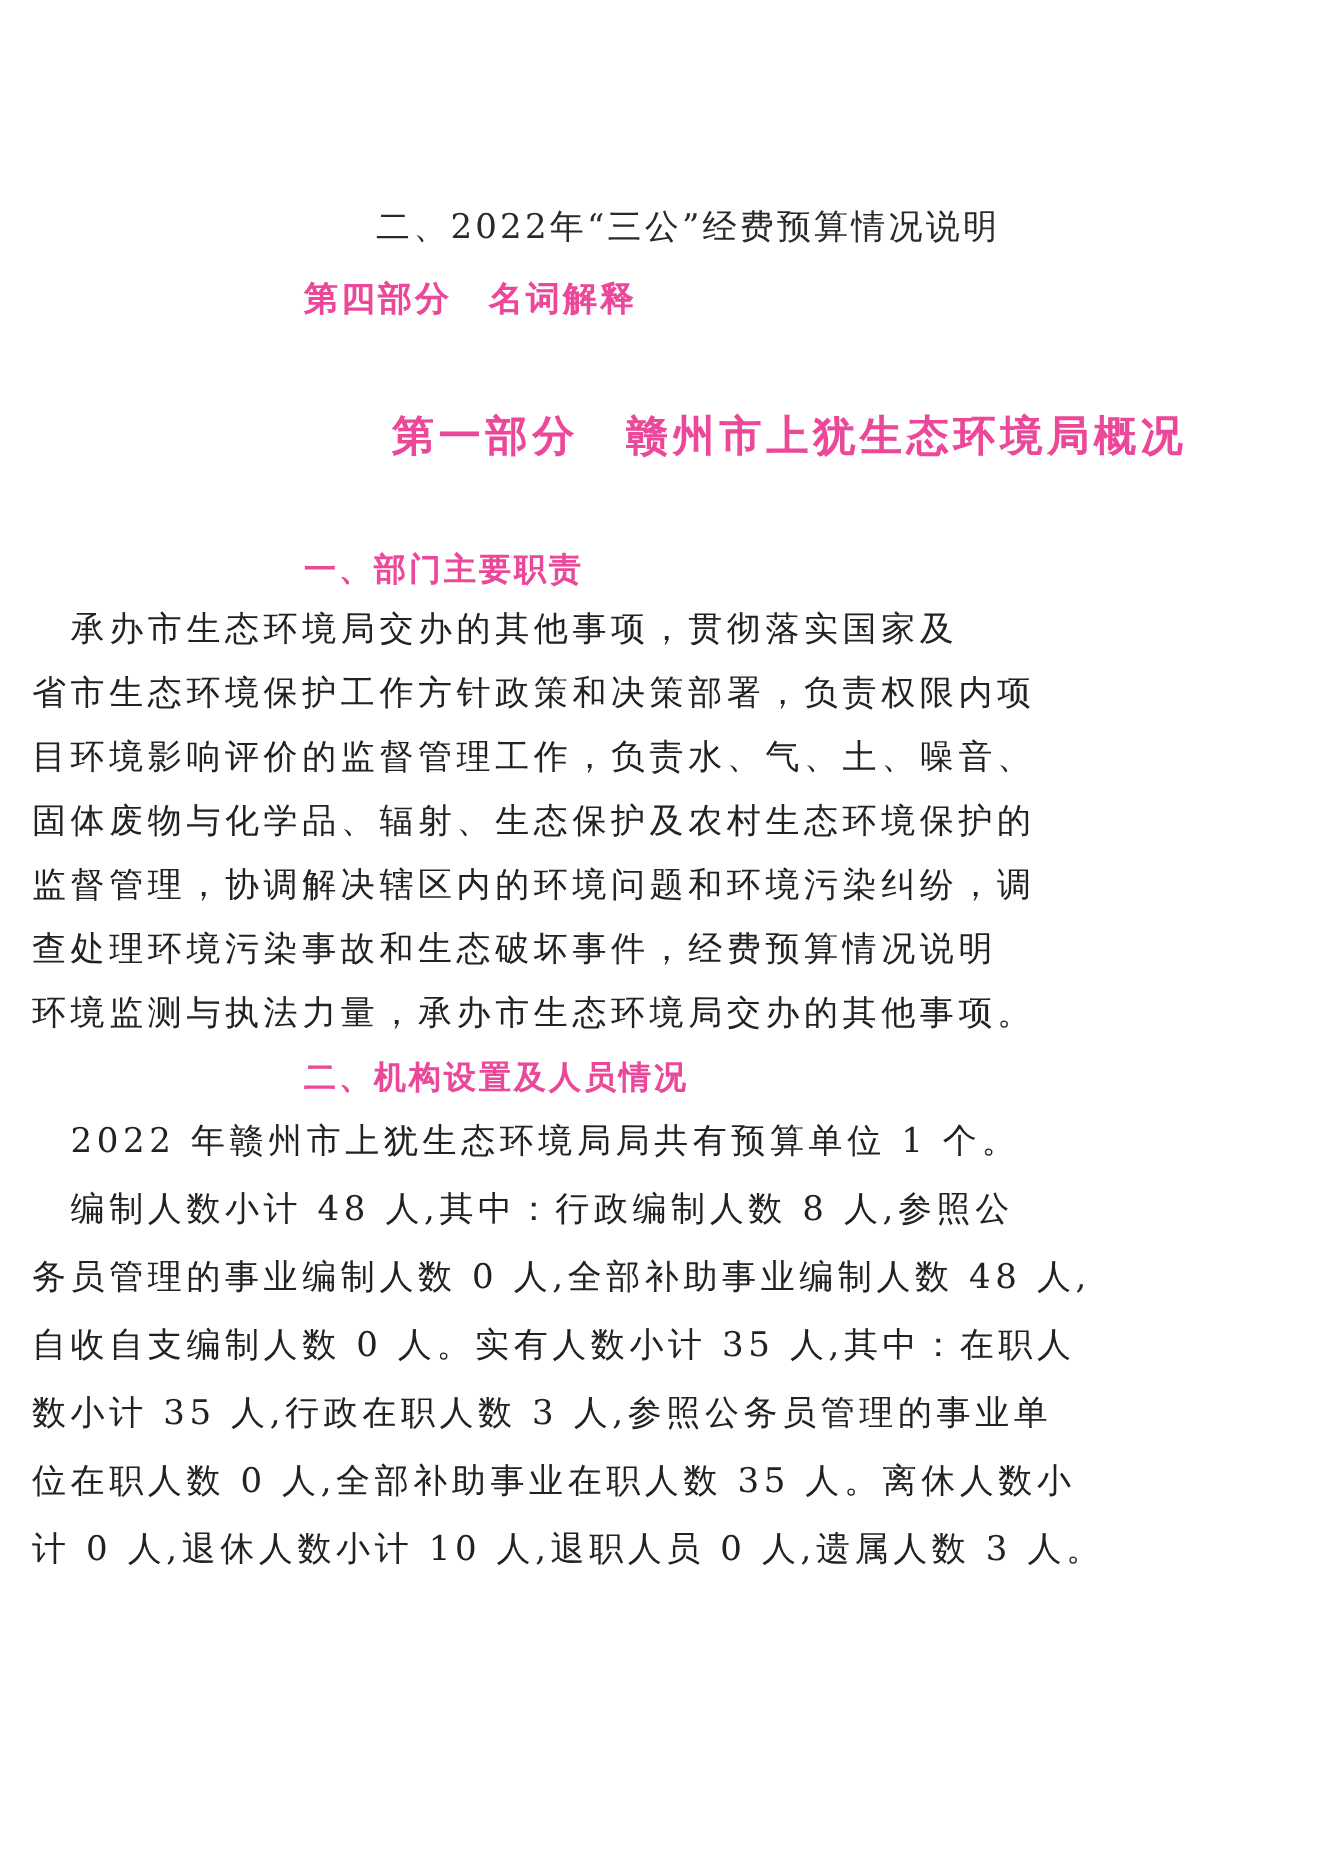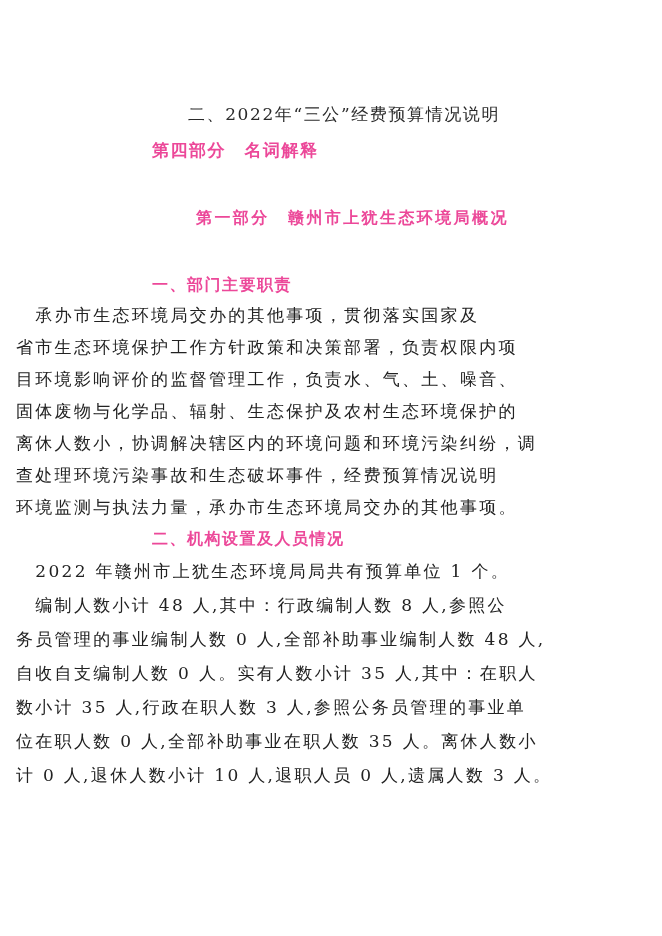--- a/index.html
+++ b/index.html
@@ -41,21 +41,21 @@
     }
     .part-heading {
       left: 136px;
       top: 124px;
       font-size: 17px;
       letter-spacing: 1.5px;
     }
     .chapter-title {
       left: 180px;
       top: 192px;
-      font-size: 16px;
+      font-size: 21px;
       letter-spacing: 2.4px;
     }
     .section-heading {
       left: 136px;
       font-size: 16px;
       letter-spacing: 1.5px;
     }
     .para {
       left: 136px;
       width: 430px;
@@ -81,21 +81,21 @@
 
   <div class="line bold chapter-title">第一部分　赣州市上犹生态环境局概况</div>
 
   <div class="line bold section-heading" style="top:259px;">一、部门主要职责</div>
 
   <div class="para">
     <div class="pline" style="top:289px;">　承办市生态环境局交办的其他事项，贯彻落实国家及</div>
     <div class="pline" style="top:321px;">省市生态环境保护工作方针政策和决策部署，负责权限内项</div>
     <div class="pline" style="top:353px;">目环境影响评价的监督管理工作，负责水、气、土、噪音、</div>
     <div class="pline" style="top:385px;">固体废物与化学品、辐射、生态保护及农村生态环境保护的</div>
-    <div class="pline" style="top:417px;">离休人数小，协调解决辖区内的环境问题和环境污染纠纷，调</div>
+    <div class="pline" style="top:417px;">监督管理，协调解决辖区内的环境问题和环境污染纠纷，调</div>
     <div class="pline" style="top:449px;">查处理环境污染事故和生态破坏事件，经费预算情况说明</div>
     <div class="pline" style="top:481px;">环境监测与执法力量，承办市生态环境局交办的其他事项。</div>
   </div>
 
   <div class="line bold section-heading" style="top:513px;">二、机构设置及人员情况</div>
 
   <div class="para">
     <div class="pline" style="top:545px;">　2022 年赣州市上犹生态环境局局共有预算单位 1 个。</div>
   </div>
 

